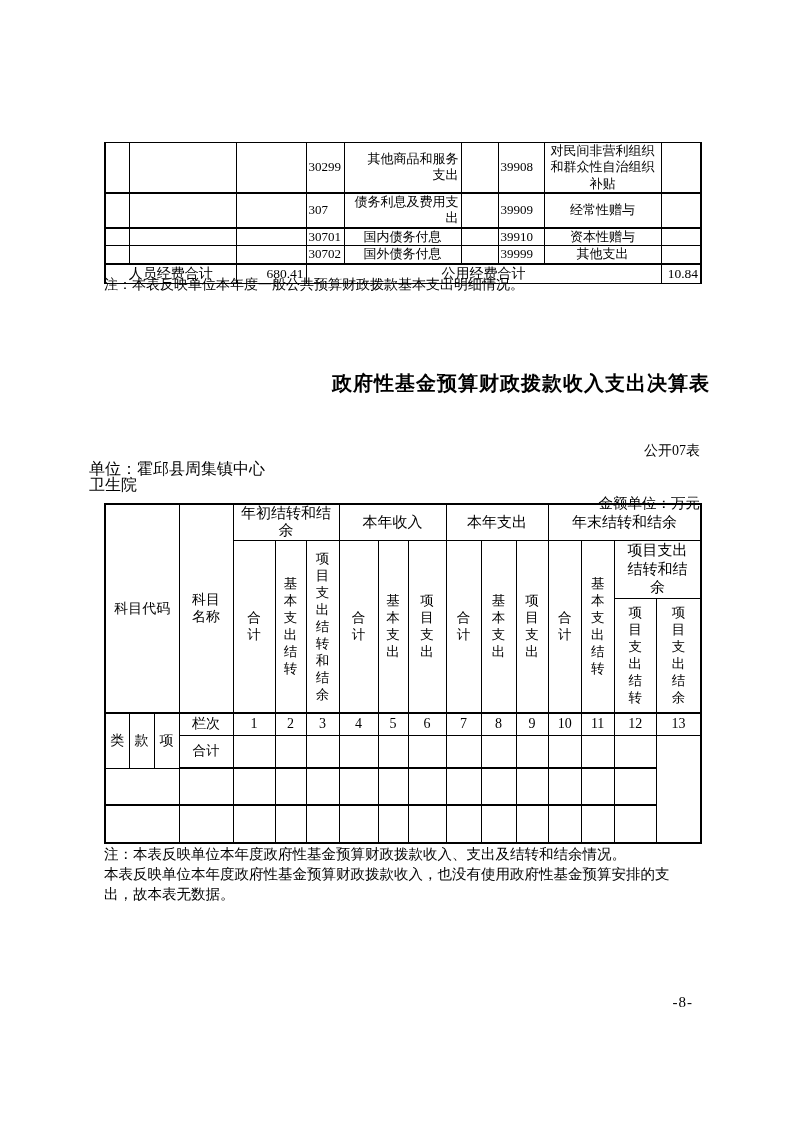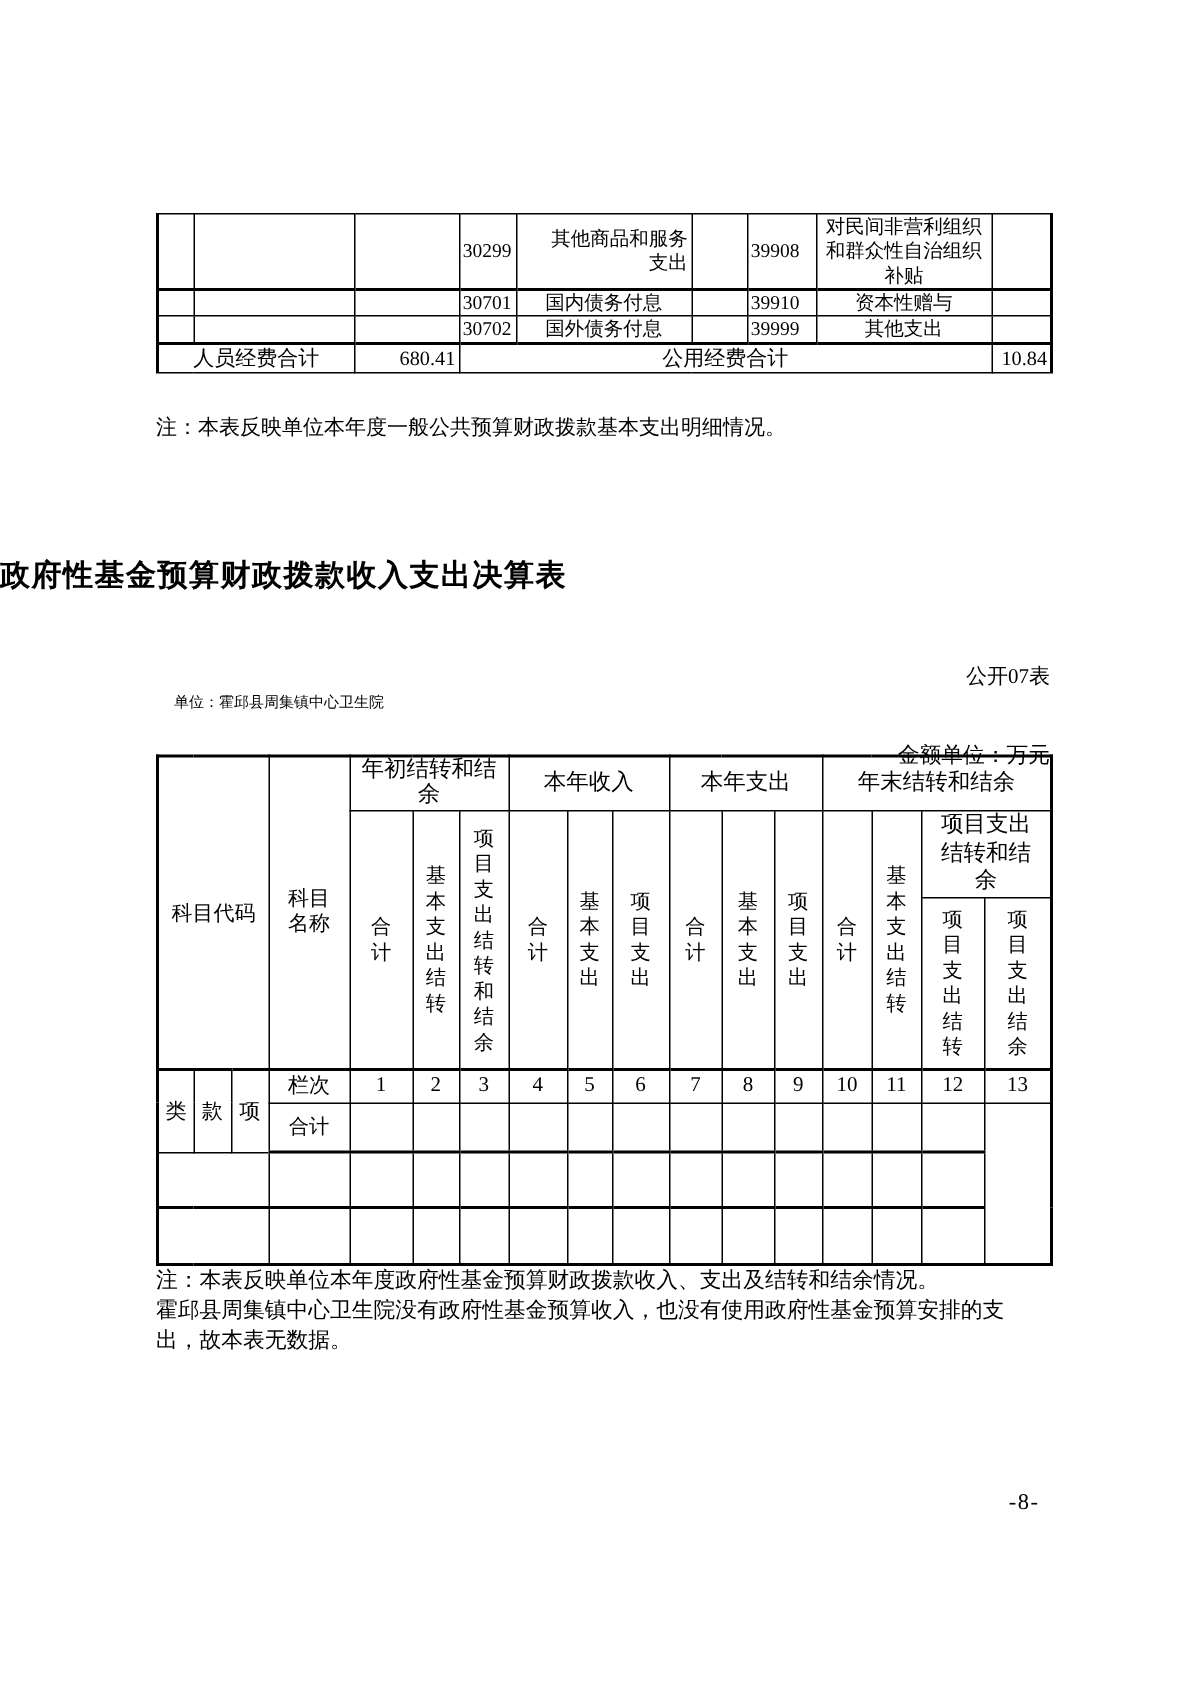--- a/index.html
+++ b/index.html
@@ -18,25 +18,25 @@
   .t1 .nm   { text-align:right; padding:0 2px; line-height:1.25; }
   .t1 .nm.ind { text-indent:1.5em; }
   .t1 .nm.ctr { text-align:center; text-indent:0; }
   .t1 .num  { text-align:right; padding-right:2px; font-size:13.5px; }
   .t1 .totlab { font-size:14px; }
   .t1 tr.hb td { border-bottom-width:2px; }
   .t1 { border-left:2px solid #000; border-right:2px solid #000; }
 
   
   .note1 { position:absolute; left:104px; top:276px; width:620px; font-size:14px; }
-  .title2 { position:absolute; left:0; top:370px; width:710px; text-align:left;
+  .title2 { position:absolute; left:0; top:370px; width:710px; text-align:right;
             font-family:"Liberation Sans","DejaVu Sans",sans-serif;
             font-size:20px; font-weight:bold; letter-spacing:1px; }
   .formcode { position:absolute; right:93px; top:442px; font-size:14px; }
-  .unitline { position:absolute; left:116px; top:461px; width:180px; font-size:10px; line-height:16px; }
+  .unitline { position:absolute; left:89px; top:461px; width:180px; font-size:16px; line-height:16px; }
   .amountunit { position:absolute; right:93px; top:494px; font-size:14.5px; }
 
   
   .t2 { position:absolute; left:104px; top:503px; width:596px; font-size:13.5px; border:2px solid #000; }
   .t2 th, .t2 td { text-align:center; }
   .t2 .grp { font-size:15px; line-height:1.15; padding:0 2px; }
   .t2 .pcb12 { font-size:15px; line-height:1.25; padding:0 11px; }
   .t2 .hname { font-size:14px; padding:16px 10px; line-height:1.2; }
   .t2 .hcode { font-size:14px; }
   .vt { display:inline-block; width:15px; word-break:break-all; line-height:17px;
@@ -66,20 +66,31 @@
   <tbody>
       <tr class="hb" style="height:38px">
     <td class="e"></td>
     <td class="e"></td>
     <td class="e"></td>
     <td class="code">30299</td>
     <td class="nm ind">其他商品和服务支出</td>
     <td class="e"></td>
     <td class="code">39908</td>
     <td class="nm ctr">对民间非营利组织和群众性自治组织补贴</td>
+    <td class="e"></td>
+  </tr>
+  <tr class="hb" style="height:35px">
+    <td class="e"></td>
+    <td class="e"></td>
+    <td class="e"></td>
+    <td class="code">307</td>
+    <td class="nm">债务利息及费用支出</td>
+    <td class="e"></td>
+    <td class="code">39909</td>
+    <td class="nm ctr">经常性赠与</td>
     <td class="e"></td>
   </tr>
   <tr style="height:18px">
     <td class="e"></td>
     <td class="e"></td>
     <td class="e"></td>
     <td class="code">30701</td>
     <td class="nm ctr">国内债务付息</td>
     <td class="e"></td>
     <td class="code">39910</td>
@@ -224,16 +235,16 @@
     <td></td>
         <td></td>
     <td></td>
         <td></td>
   </tr>
 </tbody>
   </table>
 
 <div class="notes2">
   <div>注：本表反映单位本年度政府性基金预算财政拨款收入、支出及结转和结余情况。</div>
-  <div>霍邱县周集镇中心卫生院没有政府性基金预算收入，也没有使用政府性基金预算安排的支出，故本表无数据。</div>
+  <div>本表反映单位本年度政府性基金预算财政拨款收入，也没有使用政府性基金预算安排的支出，故本表无数据。</div>
 </div>
 
 <div class="pagenum">-8-</div>
 
 </body></html>

